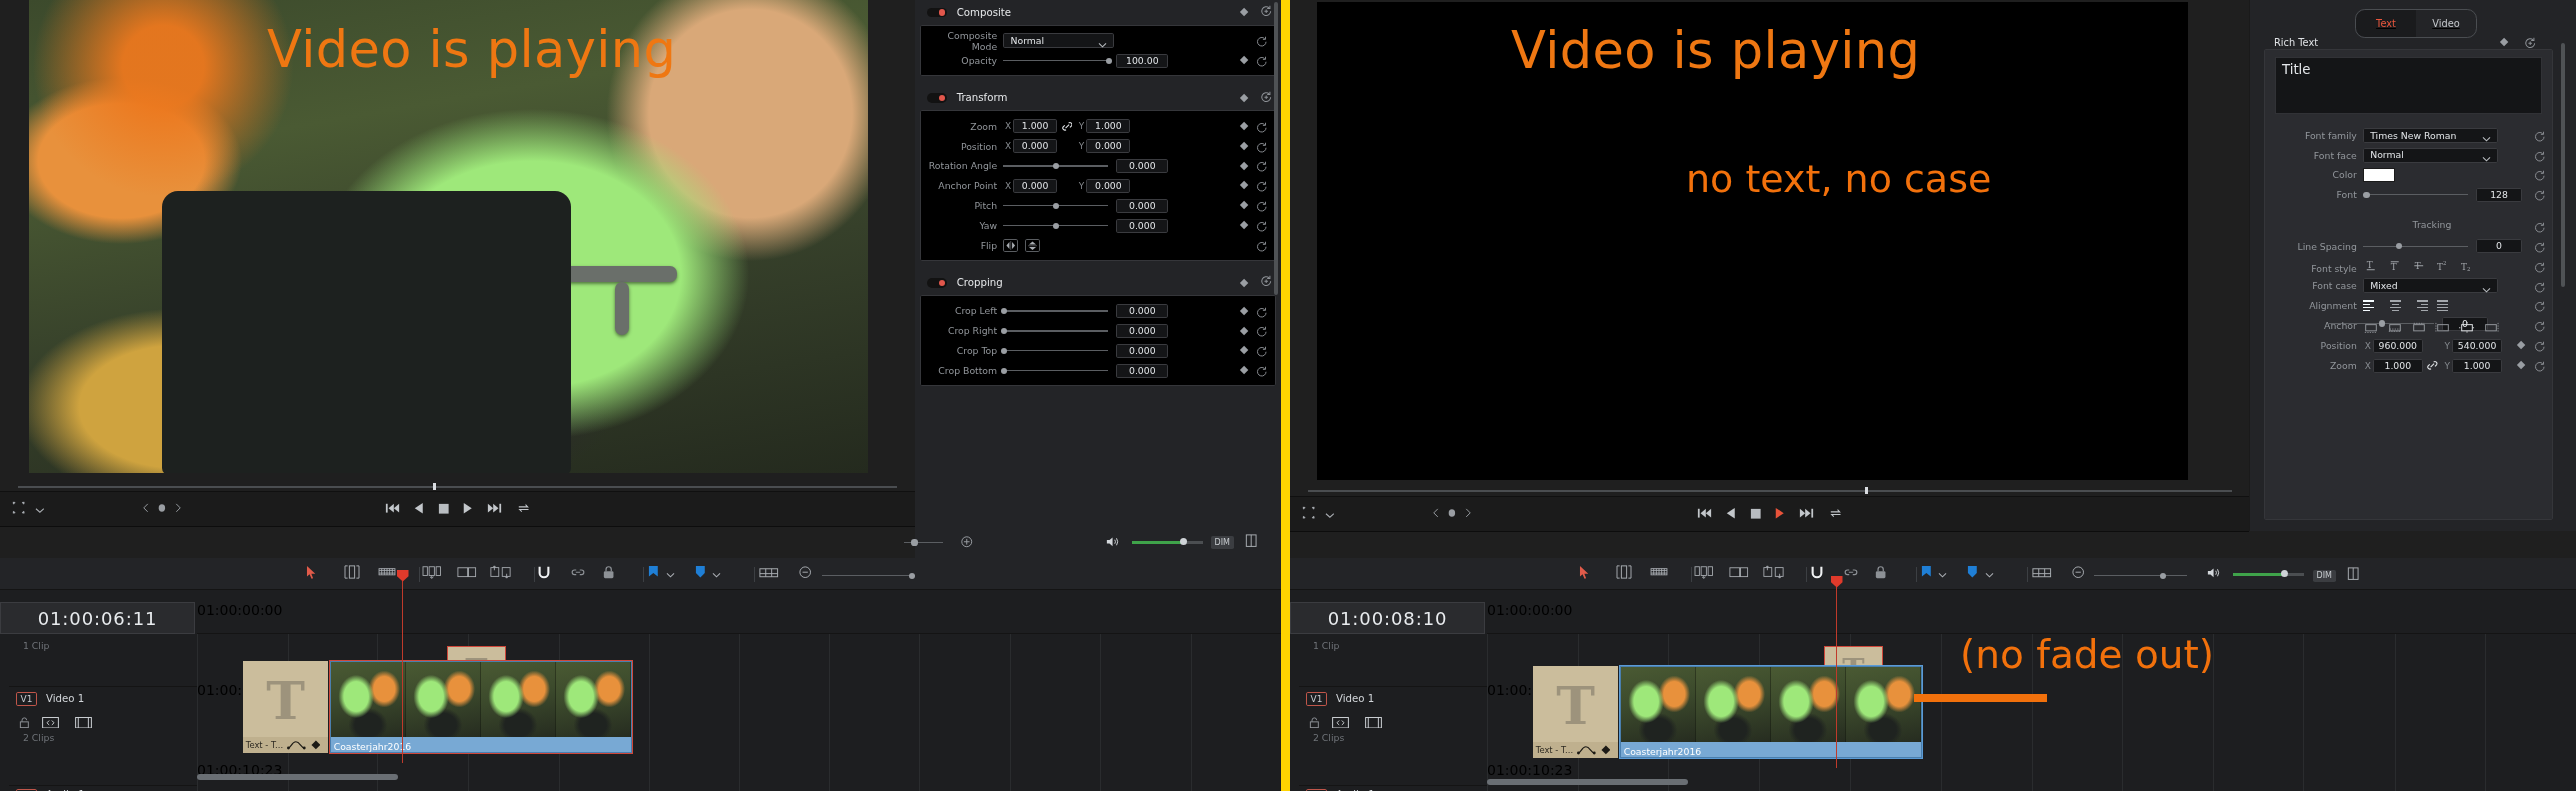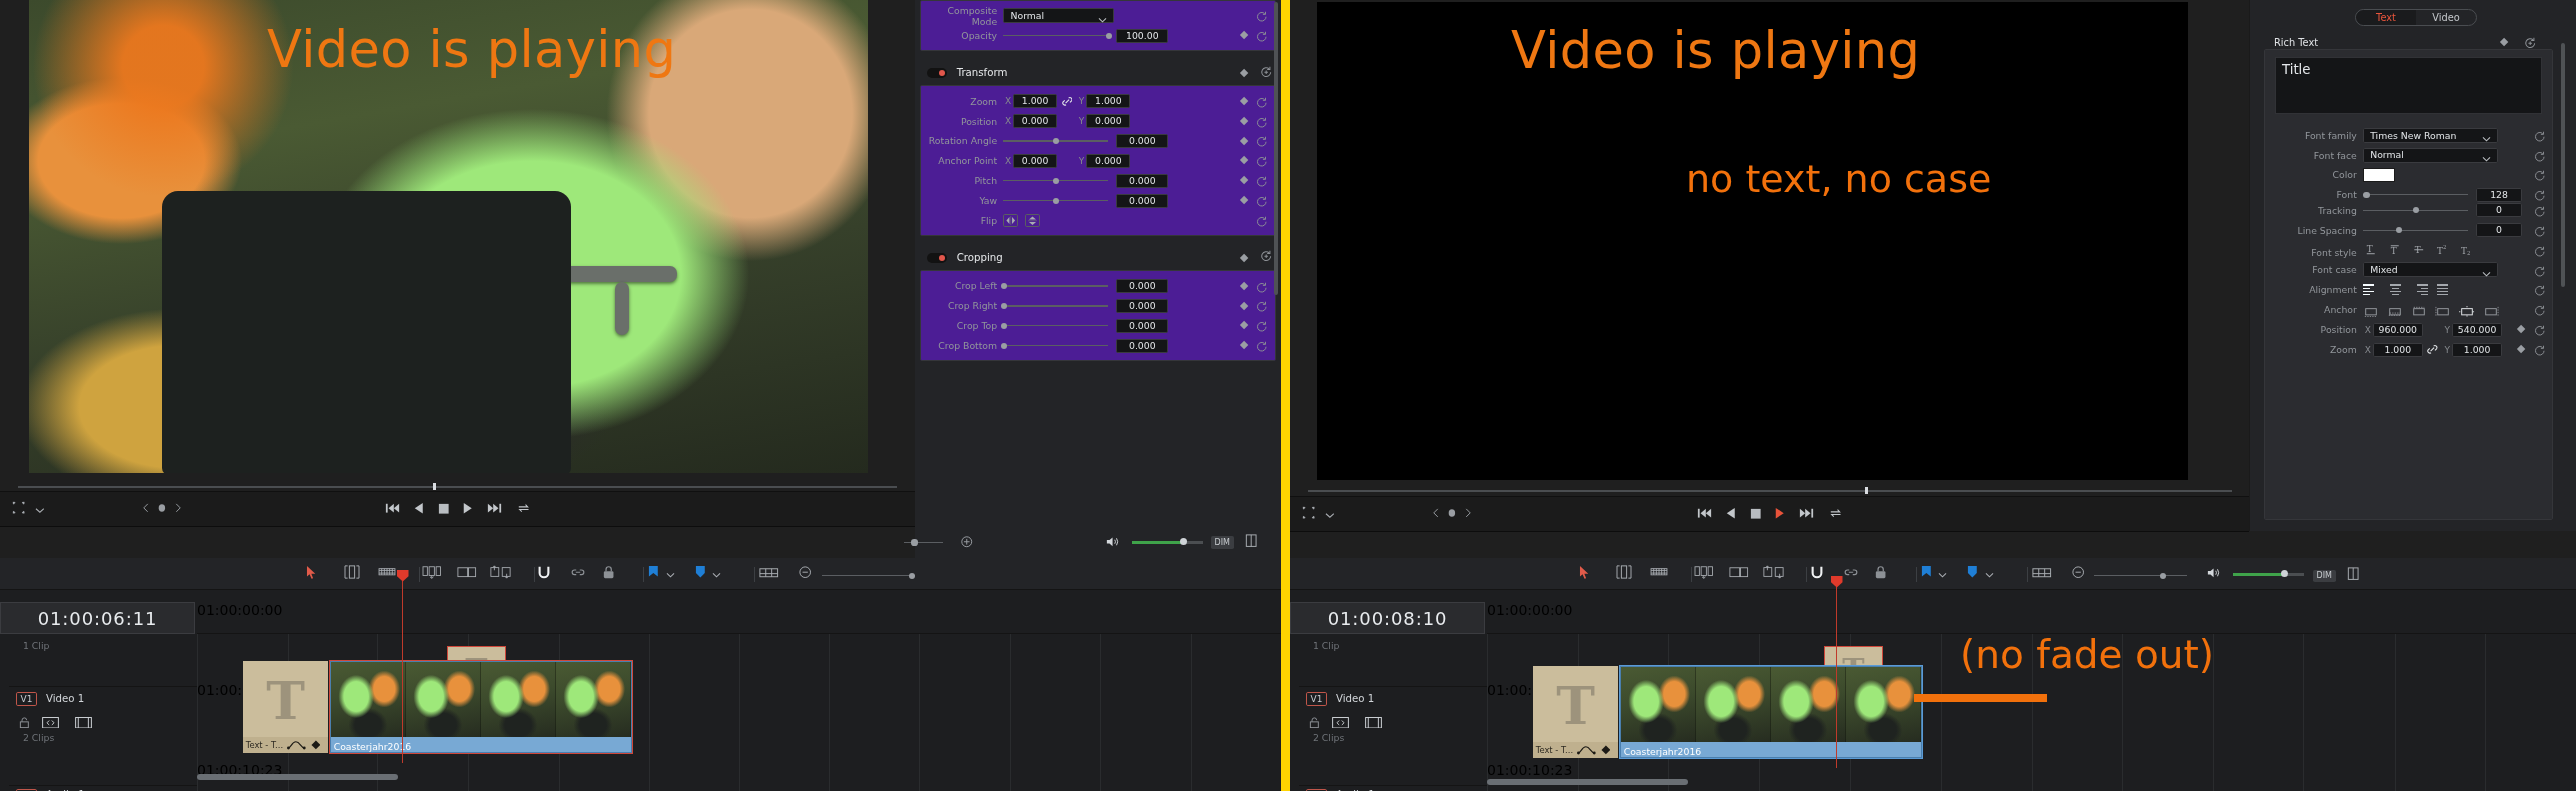--- a/index.html
+++ b/index.html
@@ -70,21 +70,21 @@
     position: relative; flex: 0 0 auto; margin-right: 9.8px;
   }
   .toggle::after {
     content: ""; position: absolute; right: 1.8px; top: 1.8px;
     width: 6.2px; height: 6.2px; border-radius: 50%; background: #e2574c;
   }
   .sec-title { color: #e6e8ea; font-size: 10.2px; }
   .sec-icons { position: absolute; right: 9px; display: flex; align-items: center; gap: 12.4px; }
   .diamond { width: 6.2px; height: 6.2px; background: #9a9ea3; transform: rotate(45deg); }
   .sec-body {
-    background: #4c1d95; border: 0.9px solid #35363a; border-radius: 1.8px;
+    background: #000000; border: 0.9px solid #35363a; border-radius: 1.8px;
     margin: 0 5.3px 9px 5.3px; padding: 7px 0 7px 0;
   }
   .row { display: flex; align-items: center; height: 15.5px; margin-bottom: 0; position: relative; }
   .row + .row { margin-top: 4.4px; }
   .lbl { color: #92969b; font-size: 9.3px; text-align: right; width: 82px; flex: 0 0 82px; padding-right: 6.2px; }
   .xy { color: #85898e; font-size: 9px; width: 9.8px; text-align: center; flex: 0 0 9.8px; }
   .numbox {
     background: #141517; border: 0.9px solid #3a3b3f; border-radius: 1.8px;
     color: #e2e5e8; font-size: 9.3px; height: 14px; line-height: 12.4px;
     text-align: center; flex: 0 0 auto;
@@ -101,21 +101,21 @@
   .rst { position: absolute; }
   .flipbtn {
     width: 15px; height: 13.3px; border: 0.9px solid #5a5d61; border-radius: 1.8px;
     display: inline-flex; align-items: center; justify-content: center;
   }
 
   
   .rpanel { position: absolute; background: #232427; }
   .tabpill {
     position: absolute; border: 0.9px solid #4a4d51; border-radius: 9.8px;
-    display: flex; overflow: hidden; height: 17px;
+    display: flex; overflow: hidden; height: 29px; text-decoration: underline;
   }
   .tabpill div {
     font-size: 9.8px; display: flex; align-items: center; justify-content: center;
     color: #c4c7cb; width: 60px;
   }
   .tabpill .active { background: #1a1b1d; color: #e8553c; border-radius: 9.8px 0 0 9.8px; }
   .rt-title { position: absolute; color: #dfe2e5; font-size: 9.8px; }
   .textarea {
     position: absolute; background: #141517; border: 0.9px solid #313236;
     color: #e4e7ea; font-size: 13.3px; padding: 4.4px 6.2px;
@@ -278,20 +278,34 @@
         </span>
       </div>
     </div>
 
     <div class="scrub" style="left:18px; top:486px; width:879px;">
       <div class="knob" style="left:415px;"></div>
     </div>
 
     <div class="inspector" style="left:915px; top:0; width:366px; height:527px;">
       <div class="insp-inner" id="left-insp">
+          <div class="sec-head">
+            <div class="toggle"></div>
+            <span class="sec-title">Composite</span>
+            <span class="sec-icons">
+              <span class="diamond"></span>
+              <span><svg width="12.4" height="12.4" viewBox="0 0 14 14">
+                  <g stroke="#8d9196" stroke-width="1.15" fill="none">
+                    <path d="M12 7a5 5 0 11-1.6-3.7"></path>
+                    <path d="M11.2 .8v3.1H8.1"></path>
+                    <path d="M7 5v4M5 7h4"></path>
+                  </g>
+                </svg></span>
+            </span>
+          </div>
           <div class="sec-body">
             <div class="row">
               <div class="lbl" style="width: 82px; flex: 0 0 82px;">Composite Mode</div>
               <div style="display: flex; align-items: center; position: relative; flex: 1 1 auto;">
                 <div class="selectbox" style="width: 111px;">
                   <span>Normal</span>
                   <span class="chev"><svg width="9" height="6.2" viewBox="0 0 10 7">
                       <path d="M1 1.5l4 4 4-4" stroke="#b9bdc1" stroke-width="1.2" fill="none"></path>
                     </svg></span>
                 </div>
@@ -982,21 +996,21 @@
                 </div>
                 <div class="numbox" style="width: 46px; margin-left: 8px;">128</div>
               </div>
               <span class="rst" style="right: 7px; top: 1.8px;"><svg width="11.5" height="11.5" viewBox="0 0 14 14">
                   <g stroke="#8d9196" stroke-width="1.15" fill="none">
                     <path d="M12.2 7a5.2 5.2 0 11-1.7-3.85"></path>
                     <path d="M11.6 .9v3.2H8.4"></path>
                   </g>
                 </svg></span>
             </div>
-            <div class="row" style="margin-top: 0;">
+            <div class="row" style="margin-top: 16px; flex-direction: column;">
               <div class="lbl" style="width: 98px; flex: 0 0 98px;">Tracking</div>
               <div style="display: flex; align-items: center; position: relative; flex: 1 1 auto;">
                 <div class="slider" style="width: 105px;">
                   <div class="track"></div>
                   <div class="dot" style="left:calc(50% - 2.7px);"></div>
                 </div>
                 <div class="numbox" style="width: 46px; margin-left: 8px;">0</div>
               </div>
               <span class="rst" style="right: 7px; top: 1.8px;"><svg width="11.5" height="11.5" viewBox="0 0 14 14">
                   <g stroke="#8d9196" stroke-width="1.15" fill="none">

